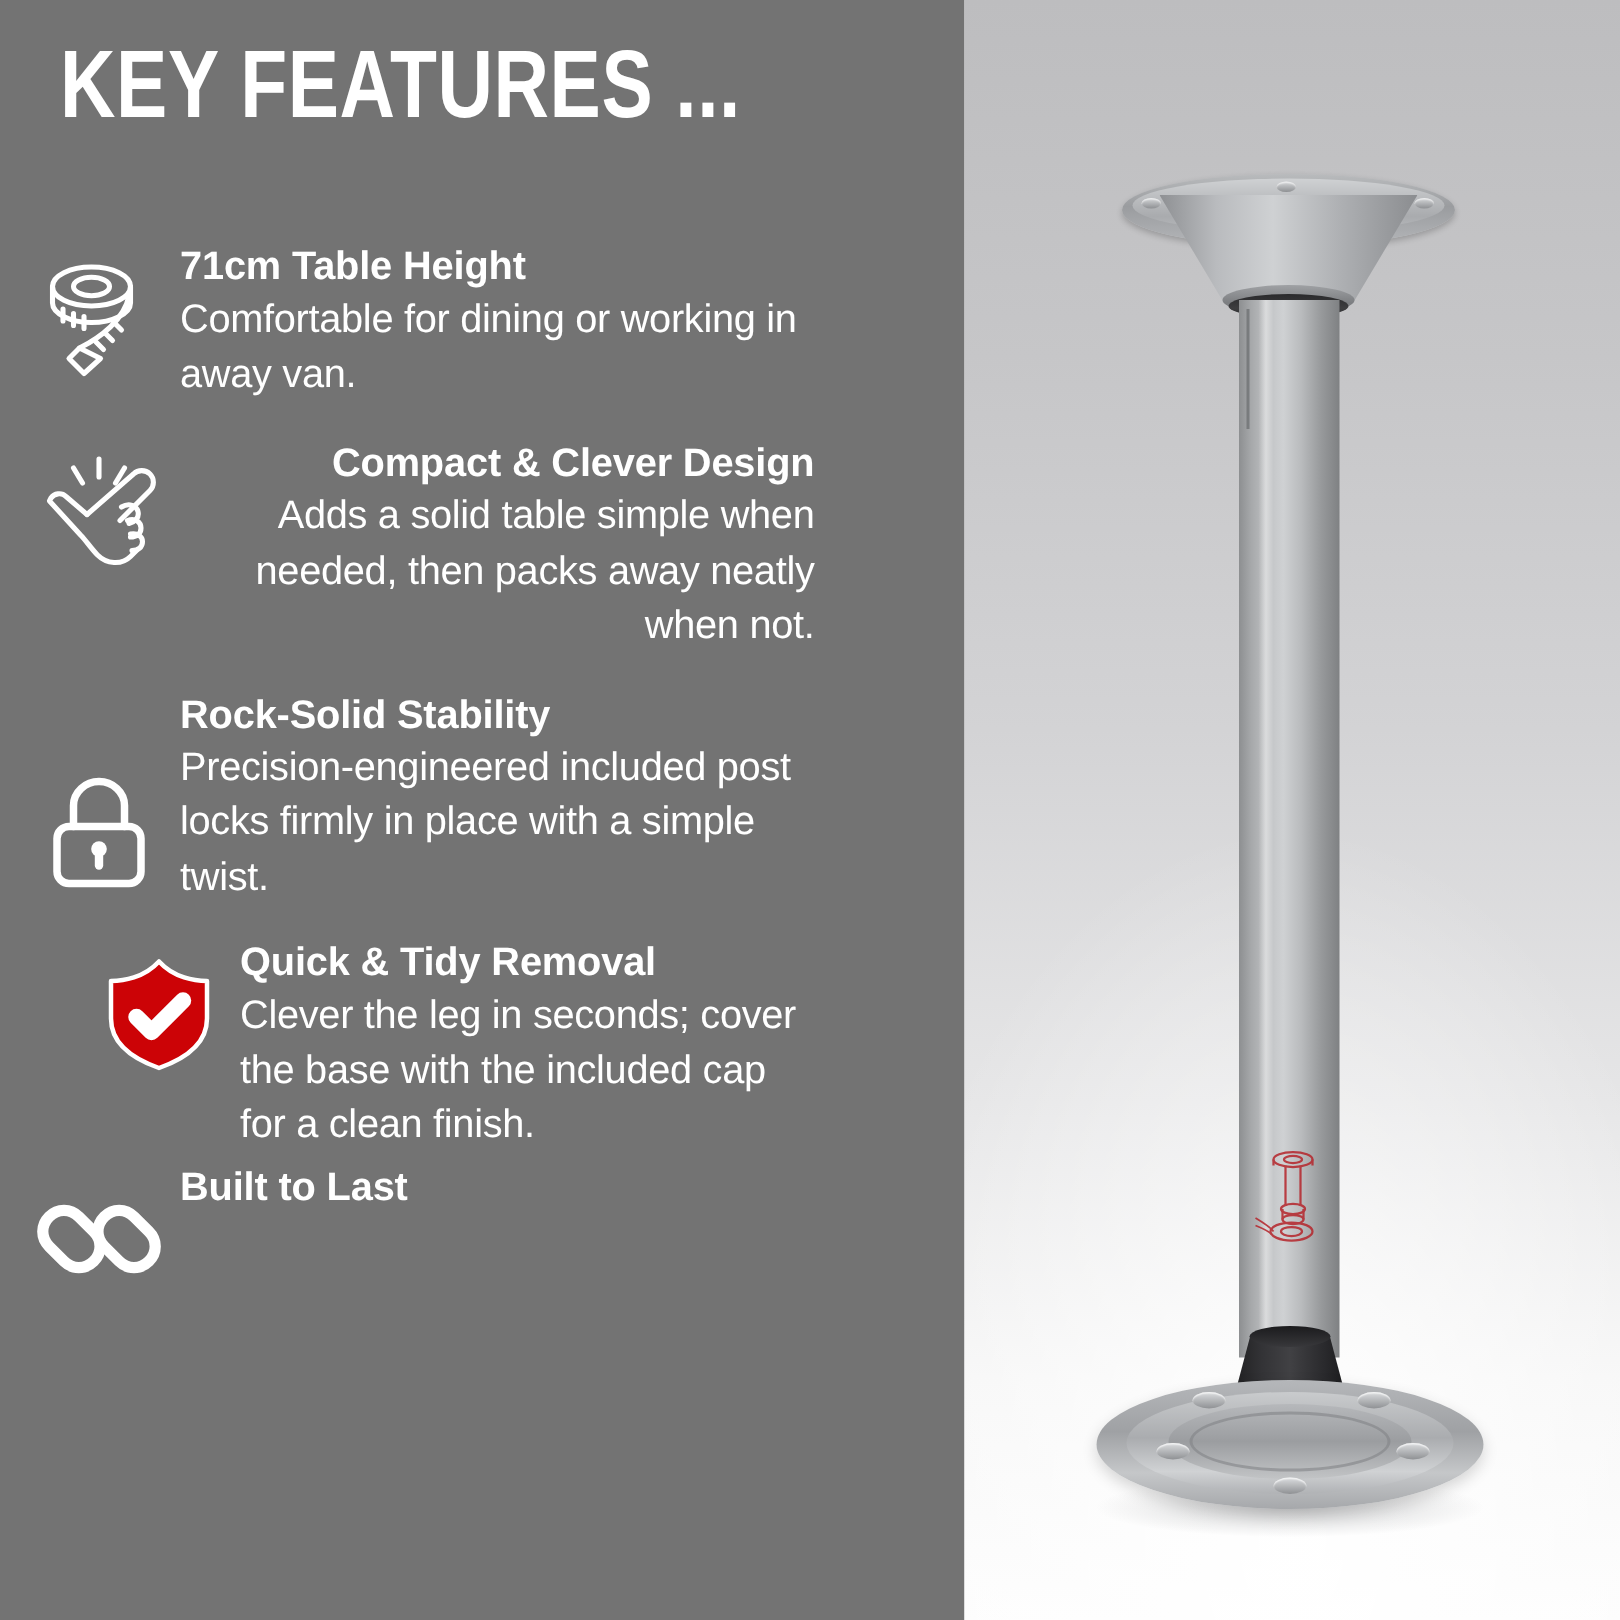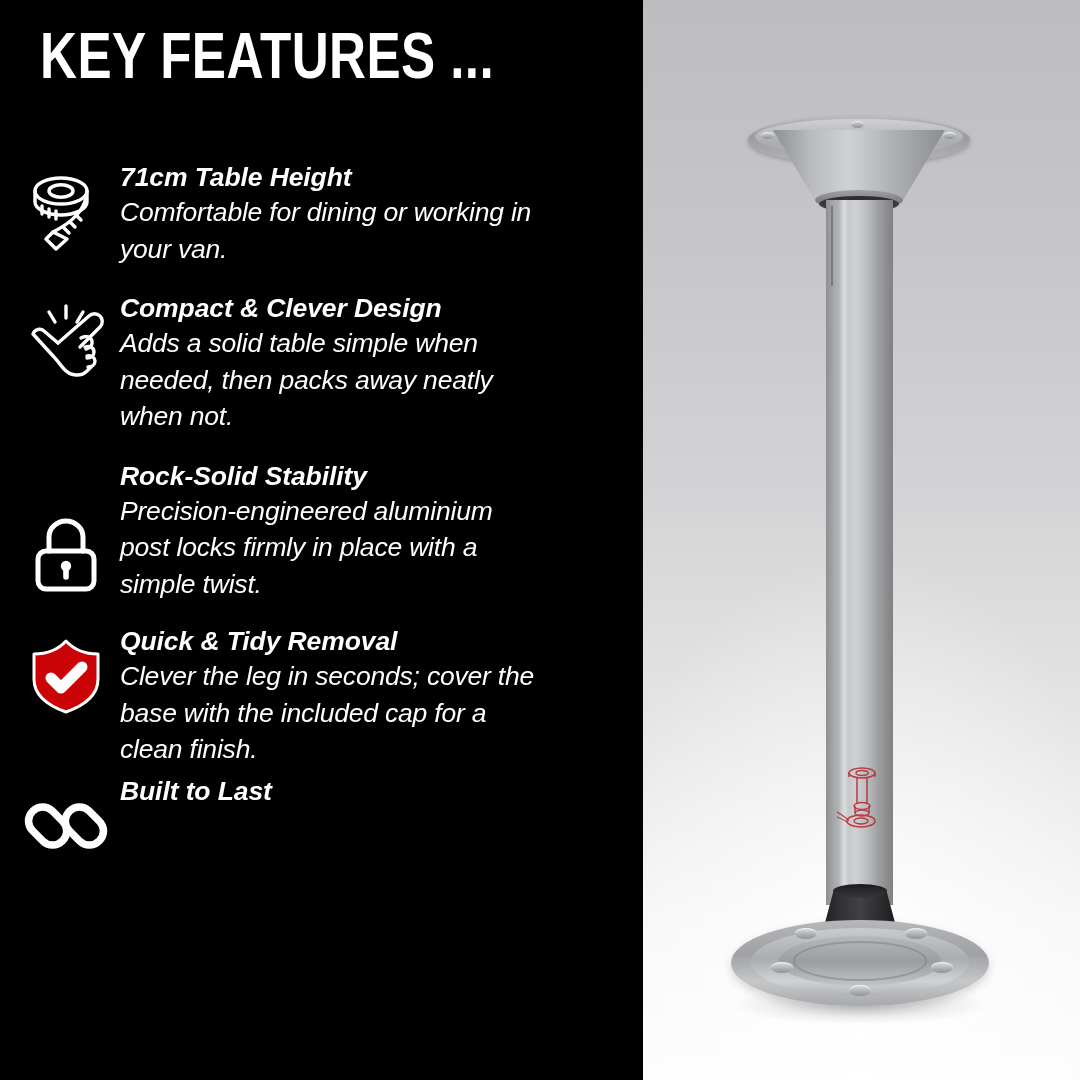--- a/index.html
+++ b/index.html
@@ -6,39 +6,39 @@
   body{
     width:1080px;height:1080px;overflow:hidden;
     font-family:"Liberation Sans","DejaVu Sans",sans-serif;
     background:#ffffff;
   }
   .canvas{position:relative;width:1080px;height:1080px;}
 
   
   .left-panel{
     position:absolute;left:0;top:0;width:643px;height:1080px;
-    background:#000000;
+    background:#737373;
     box-sizing:border-box;
     padding-left:23px;
   }
   .headline{
     position:absolute;left:40px;top:22px;
     color:#ffffff;
     font-size:64px;
     line-height:68px;
     font-weight:bold;
     letter-spacing:0.5px;
     transform:scaleX(0.80);
     transform-origin:left top;
     white-space:nowrap;
     font-family:"Liberation Sans","DejaVu Sans",sans-serif;
   }
 
   .features{
-    position:absolute;left:0;top:160px;width:583px;font-style:italic;
+    position:absolute;left:0;top:160px;width:583px;
   }
   .feature{
     position:relative;
     display:flex;
     align-items:flex-start;
     padding:0 0 0 18px;
     margin-bottom:6px;
   }
   .icon-wrap{
     flex:0 0 96px;
@@ -61,23 +61,23 @@
   }
   .fdesc{
     font-size:26.5px;
     font-weight:normal;
     line-height:36.5px;
     letter-spacing:-0.2px;
   }
 
   
   .f0{margin-top:0px;}
-  .f1{margin-top:24px;}
+  .f1{margin-top:24px;text-align:right;}
   .f2{margin-top:24px;align-items:flex-end;}
-  .f3{margin-top:22px;}
+  .f3{margin-top:22px;margin-left:40px;}
   .f4{margin-top:6px;}
 
   
   .right-panel{
     position:absolute;left:643px;top:0;width:437px;height:1080px;
     background:
       radial-gradient(120% 80% at 50% 95%, rgba(255,255,255,0.95) 0%, rgba(255,255,255,0.0) 55%),
       linear-gradient(to bottom,#bdbdbf 0%,#c6c6c8 22%,#d3d3d5 45%,#e6e6e7 68%,#f6f6f6 85%,#fdfdfd 100%);
     overflow:hidden;
   }
@@ -214,21 +214,21 @@
             <ellipse cx="38" cy="22" rx="12" ry="6.2"></ellipse>
             <path d="M12 22 L12 33 C12 40 24 46 38 46 C52 46 64 40 64 33 L64 22"></path>
             <path d="M63 28 C60 44 44 56 30 63"></path>
             <path d="M19 37 L19 45 M26 40 L26 48 M33 42 L33 50"></path>
             <path d="M53 46 L58 51 M47 53 L52 58 M41 59 L46 64"></path>
             <path d="M30 63 L23 70 L33 80 L44 70 Z"></path>
           </svg>
         </div>
         <div class="ftext">
           <div class="ftitle">71cm Table Height</div>
-          <div class="fdesc"> Comfortable for dining or working in your van.</div>
+          <div class="fdesc"> Comfortable for dining or working in away van.</div>
         </div>
       </div>
 
       <div class="feature f1">
         <div class="icon-wrap">
           <svg width="86" height="86" viewBox="0 0 86 86" fill="none" stroke="#ffffff" stroke-width="3.4" stroke-linecap="round" stroke-linejoin="round">
             <path d="M43 6 L43 18"></path>
             <path d="M26 12 L32 22"></path>
             <path d="M60 12 L54 22"></path>
             <path d="M35 43 L66 16 C69 13 74 13 77 16 C80 19 80 24 77 27 L57 47"></path>
@@ -248,21 +248,21 @@
         <div class="icon-wrap">
           <svg width="82" height="86" viewBox="0 0 82 86" fill="none" stroke="#ffffff" stroke-width="5" stroke-linecap="round" stroke-linejoin="round">
             <path d="M24 40 L24 26 C24 17 32 10 41 10 C50 10 58 17 58 26 L58 40"></path>
             <rect x="13" y="40" width="56" height="38" rx="8"></rect>
             <circle cx="41" cy="55" r="5.2" fill="#ffffff" stroke="none"></circle>
             <path d="M41 57 L41 66" stroke-width="5.6"></path>
           </svg>
         </div>
         <div class="ftext">
           <div class="ftitle">Rock-Solid Stability</div>
-          <div class="fdesc"> Precision-engineered aluminium post locks firmly in place with a simple twist.</div>
+          <div class="fdesc"> Precision-engineered included post locks firmly in place with a simple twist.</div>
         </div>
       </div>
 
       <div class="feature f3">
         <div class="icon-wrap">
           <svg width="86" height="86" viewBox="0 0 86 86" fill="none">
             <path d="M43 8 C53 19 67 21 75 21 L75 46 C75 63 60 73 43 79 C26 73 11 63 11 46 L11 21 C19 21 33 19 43 8 Z" fill="#cc0306" stroke="#ffffff" stroke-width="3" stroke-linejoin="round"></path>
             <path d="M28 45 L38 55 L59 34" stroke="#ffffff" stroke-width="11" stroke-linecap="round" stroke-linejoin="round" fill="none"></path>
           </svg>
         </div>

